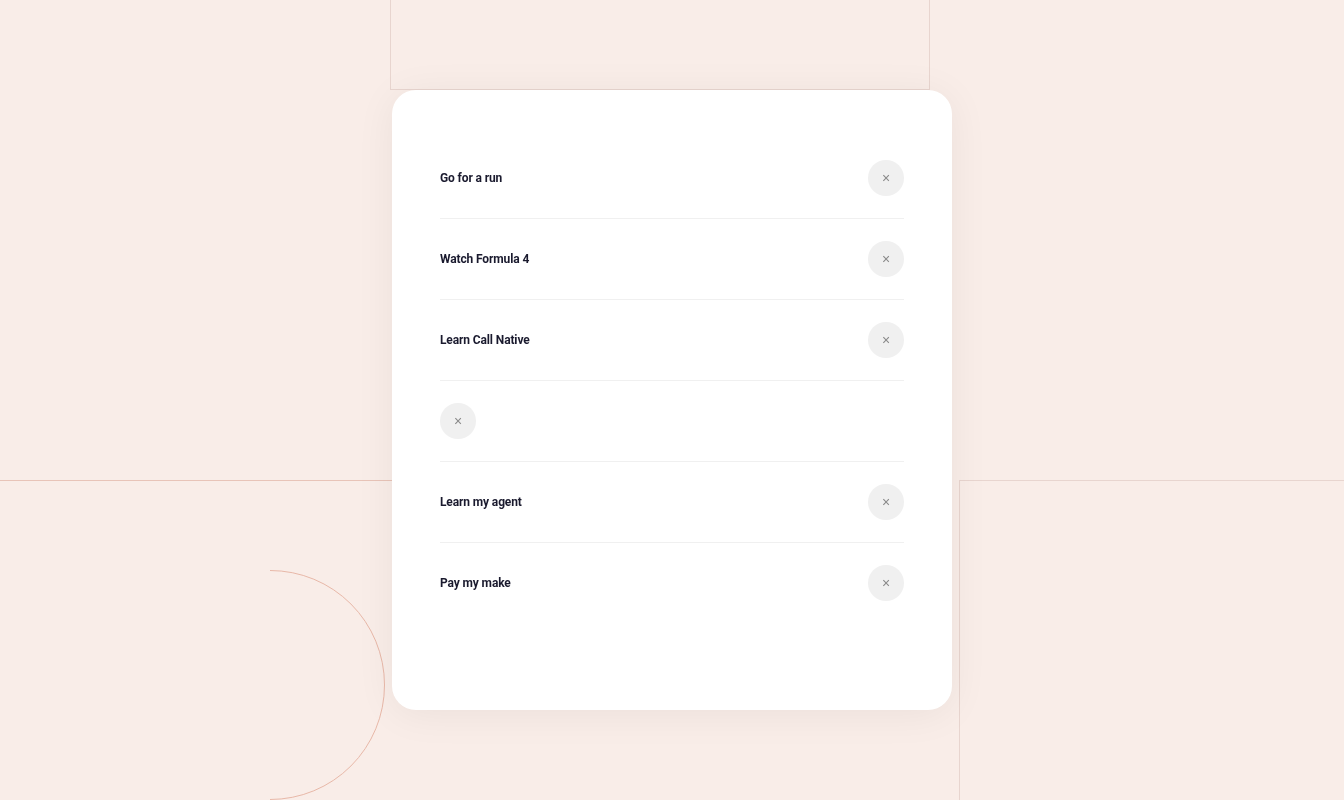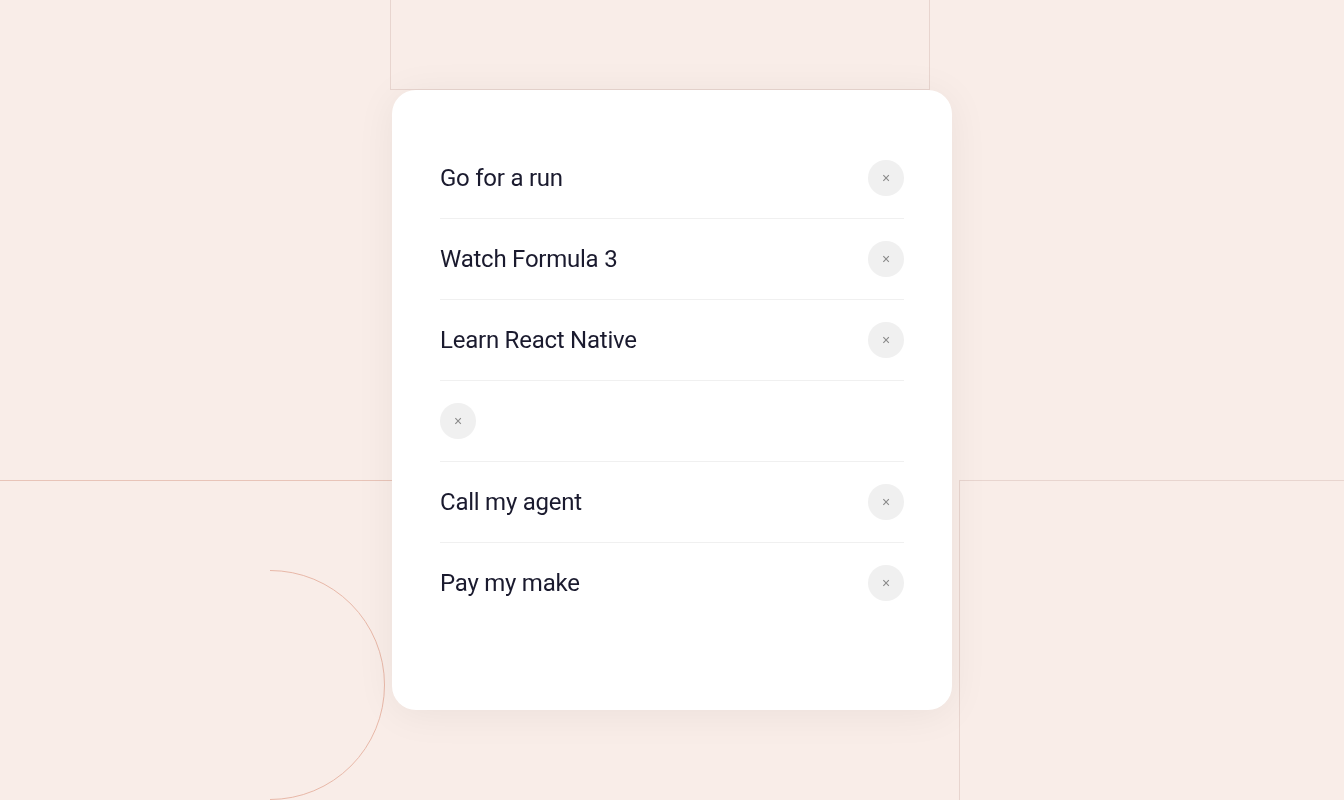--- a/index.html
+++ b/index.html
@@ -157,23 +157,23 @@
       justify-content: space-between;
       padding: 22px 0;
       border-bottom: 1px solid #f0f0f0;
     }
 
     .task-item:last-child {
       border-bottom: none;
     }
 
     .task-text {
-      font-size: 24px;
+      font-size: 12px;
       color: #1a1a2e;
-      font-weight: 400;
+      font-weight: 700;
       letter-spacing: -0.01em;
     }
 
     .task-close {
       width: 36px;
       height: 36px;
       border-radius: 50%;
       background: #f0f0f0;
       border: none;
       cursor: pointer;
@@ -198,32 +198,32 @@
 </div>
 
 <div class="card">
 
   <div class="task-list">
   <div class="task-item">
         <span class="task-text">Go for a run</span>
         <button class="task-close">×</button>
       </div>
       <div class="task-item">
-        <span class="task-text">Watch Formula 3</span>
-        <button class="task-close">×</button>
-      </div>
-      <div class="task-item">
-        <span class="task-text">Learn React Native</span>
-        <button class="task-close">×</button>
-      </div>
-      <div class="task-item">
-        <button class="task-close">×</button>
-      </div>
-      <div class="task-item">
-        <span class="task-text">Call my agent</span>
+        <span class="task-text">Watch Formula 4</span>
+        <button class="task-close">×</button>
+      </div>
+      <div class="task-item">
+        <span class="task-text">Learn Call Native</span>
+        <button class="task-close">×</button>
+      </div>
+      <div class="task-item">
+        <button class="task-close">×</button>
+      </div>
+      <div class="task-item">
+        <span class="task-text">Learn my agent</span>
         <button class="task-close">×</button>
       </div>
       <div class="task-item">
         <span class="task-text">Pay my make</span>
         <button class="task-close">×</button>
       </div>
     </div>
 </div>
 
 </body></html>

